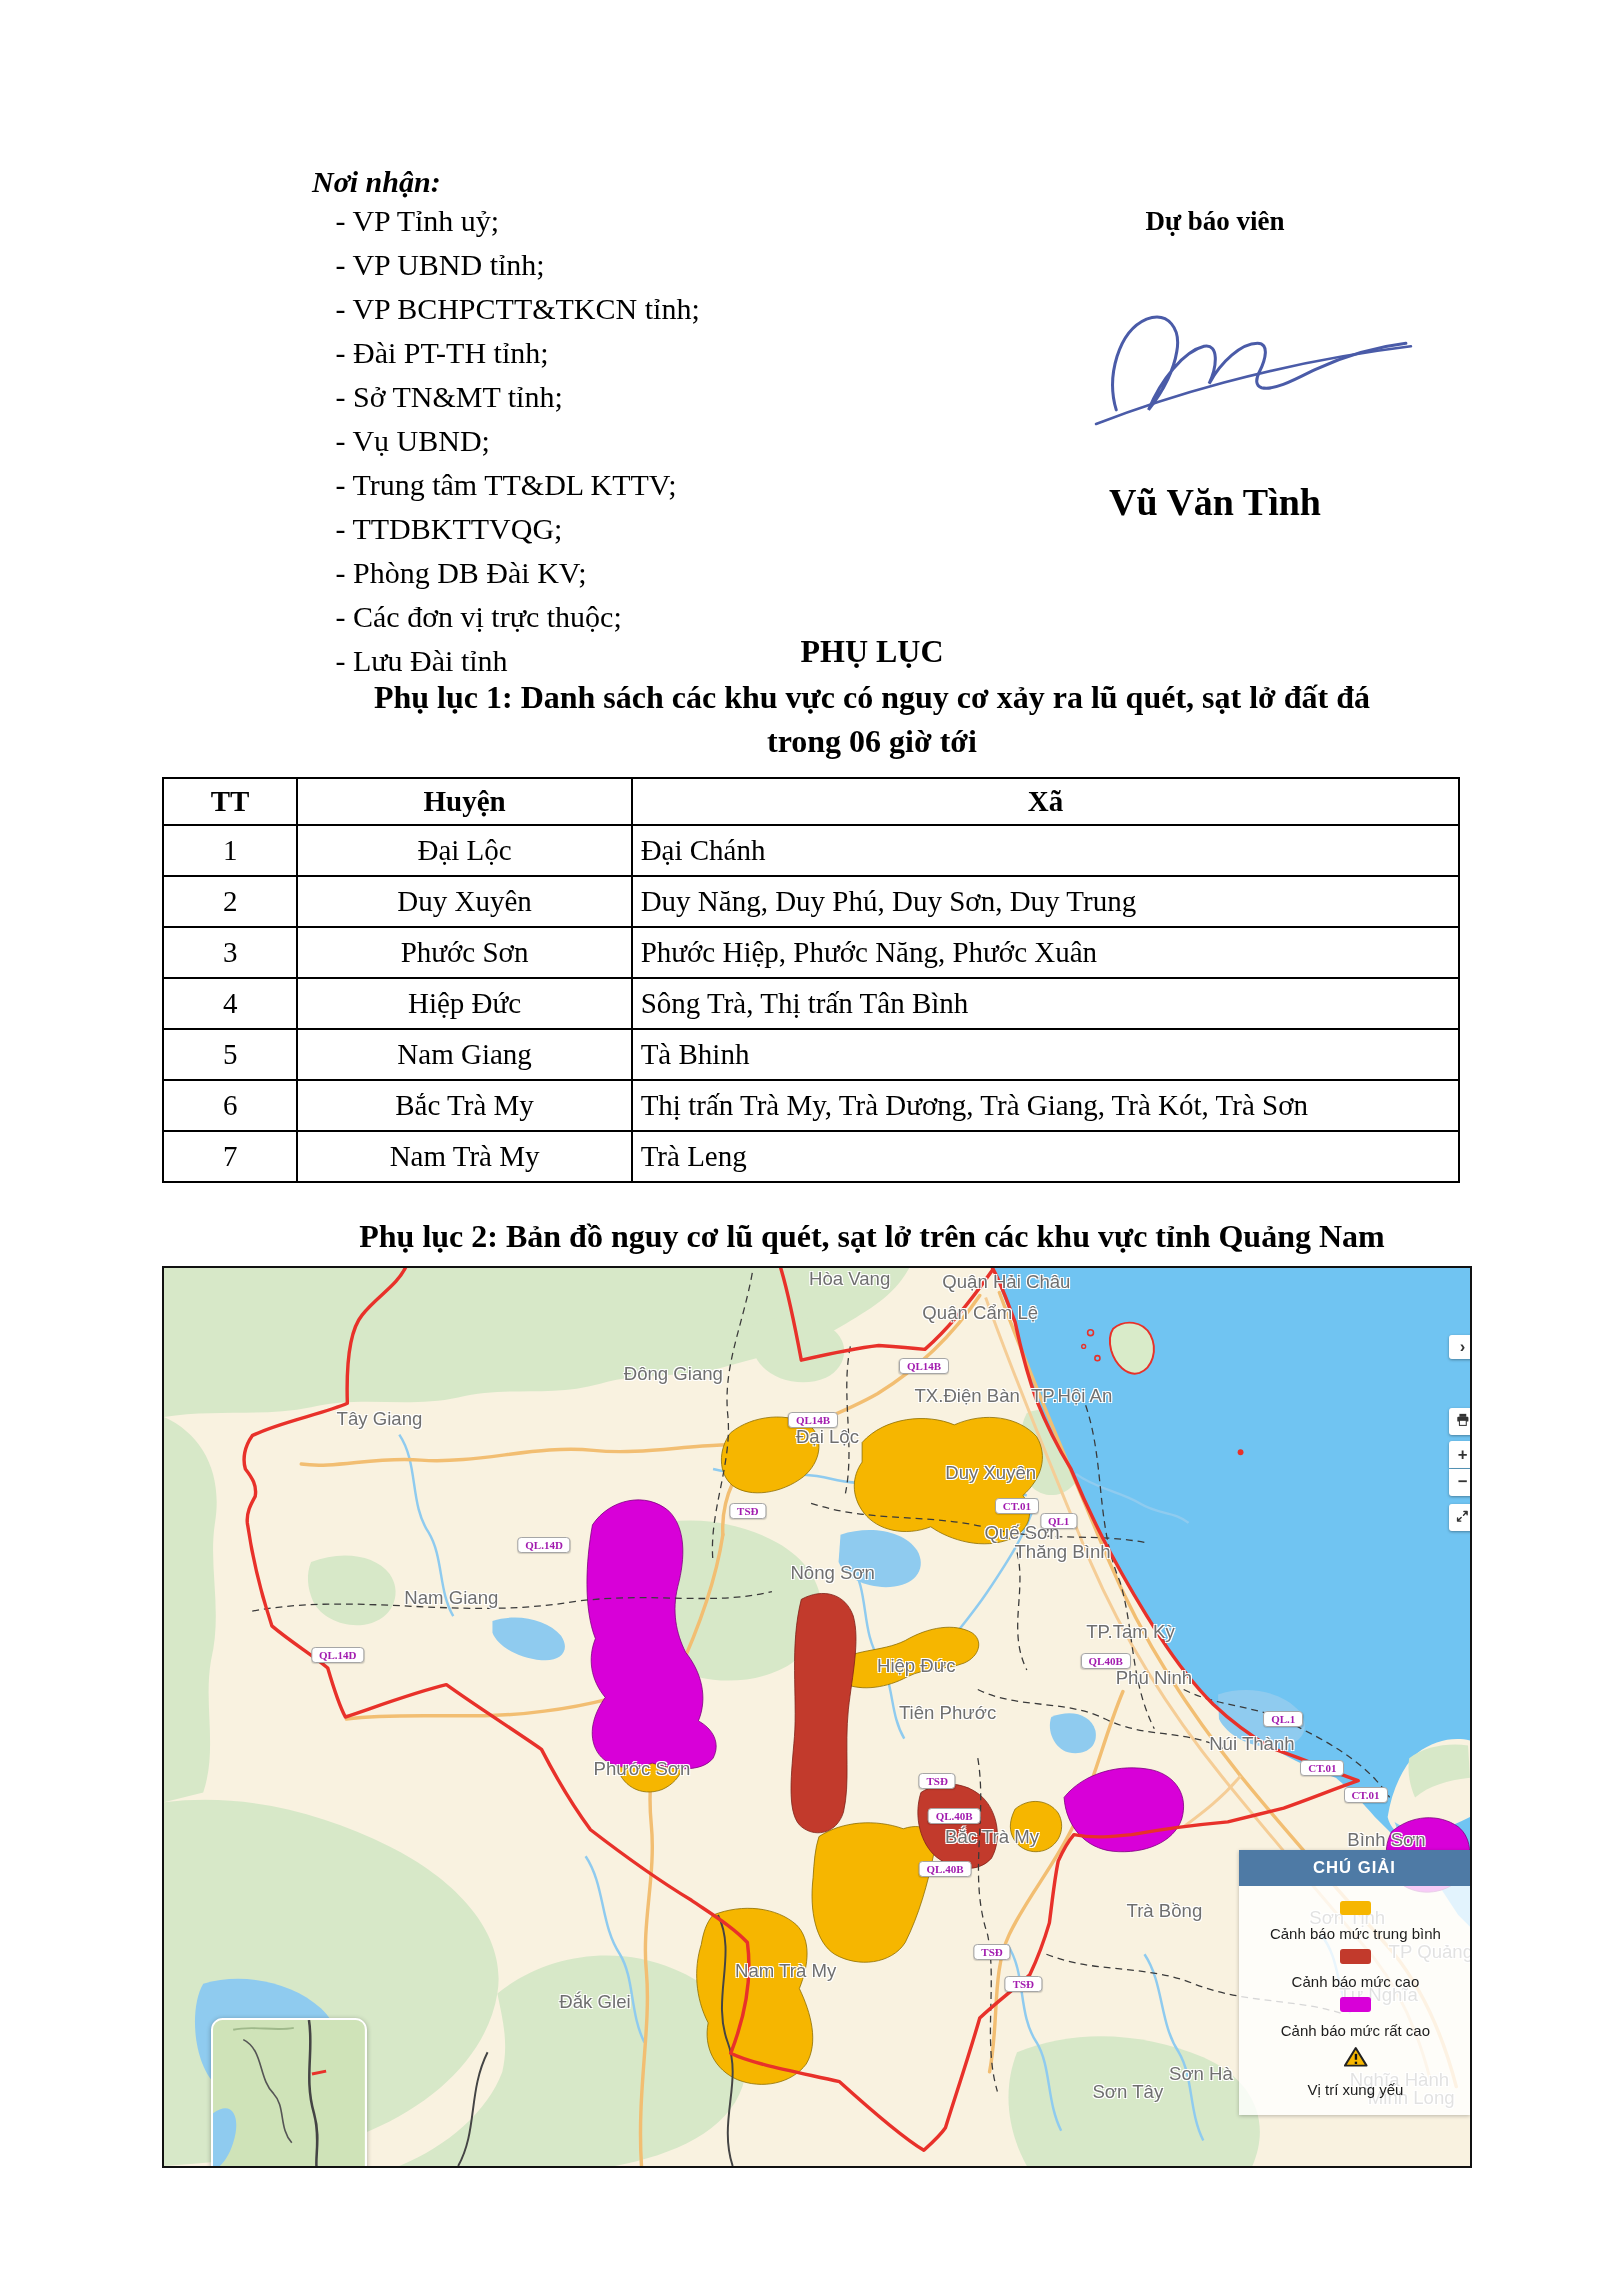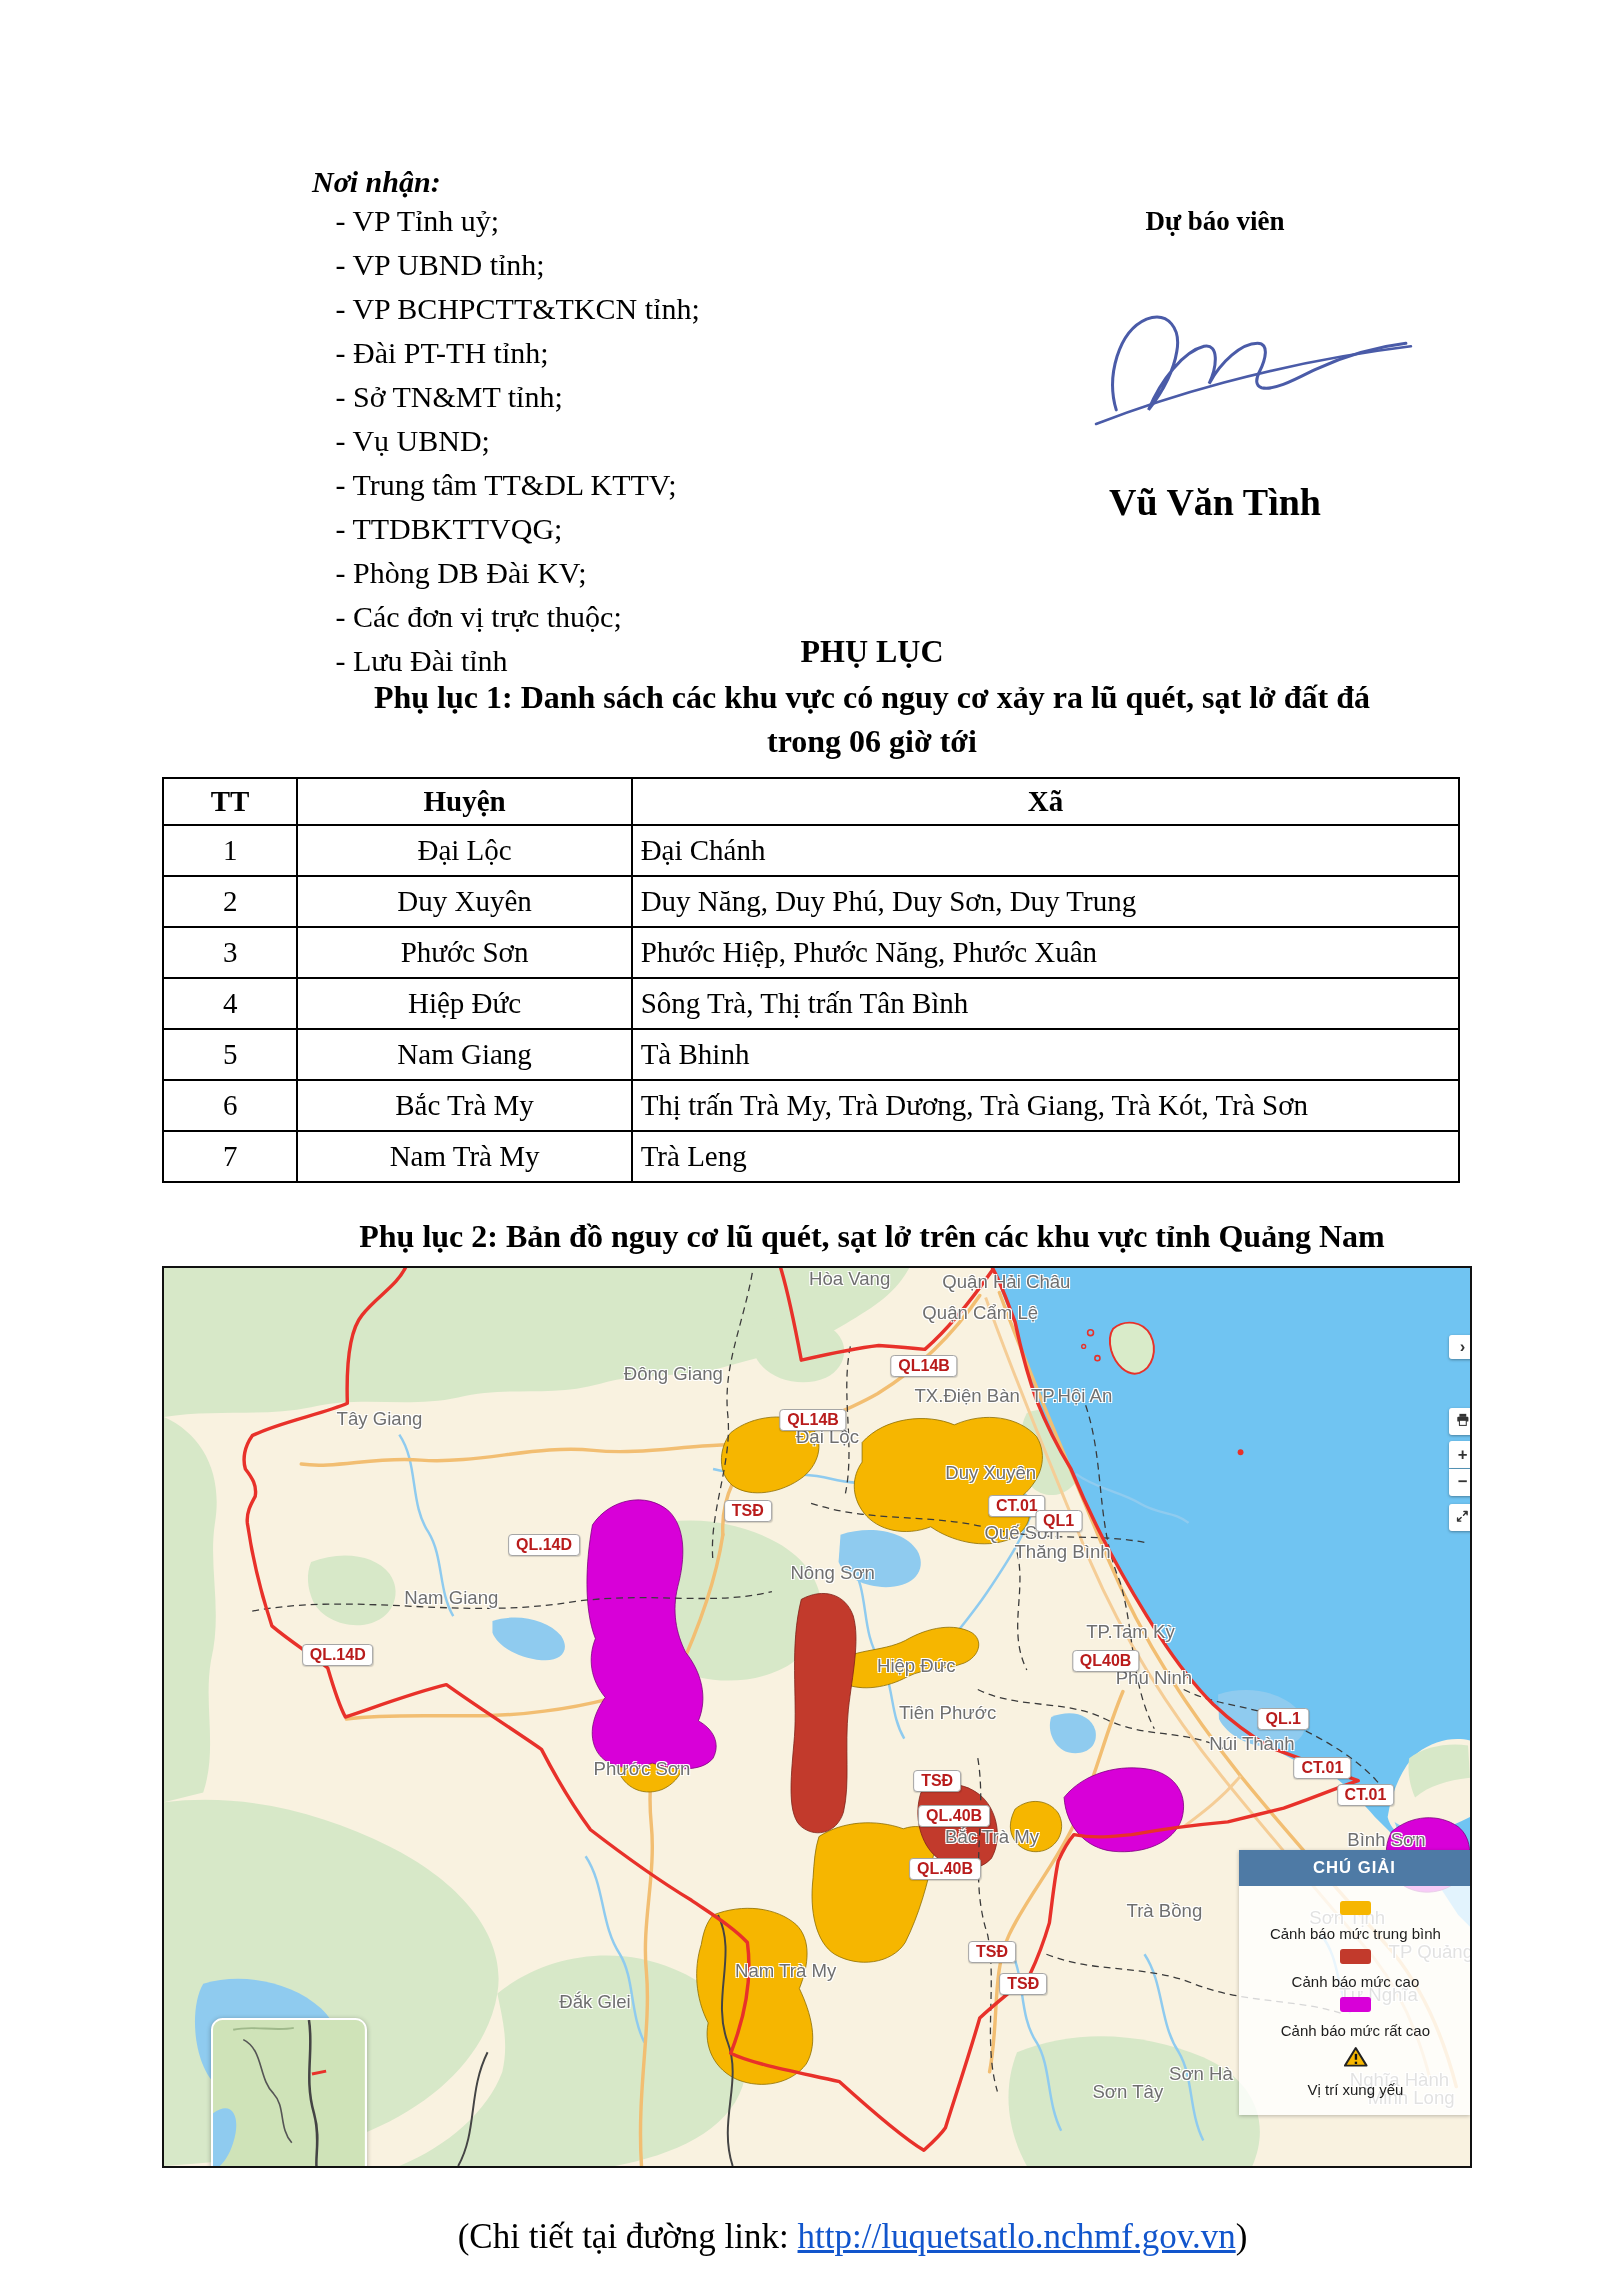--- a/index.html
+++ b/index.html
@@ -36,22 +36,22 @@
   td.col-huyen{text-align:center;width:324px;}
   td.col-xa{text-align:left;width:831px;padding-left:9.8px;}
 
   
   .map{position:absolute;left:162px;top:1266px;width:1306px;height:898px;border:2px solid #111;
        overflow:hidden;background:#F9F2E0;}
   .map svg.basemap{position:absolute;left:0;top:0;width:100%;height:100%;display:block;}
   .map-label{position:absolute;transform:translate(-50%,-50%);font-family:"Liberation Sans","DejaVu Sans",sans-serif;
              font-size:18.6px;color:#6F6F6F;white-space:nowrap;
              text-shadow:-1px -1px 0 #fff,1px -1px 0 #fff,-1px 1px 0 #fff,1px 1px 0 #fff;}
-  .road-shield{position:absolute;transform:translate(-50%,-50%);font-family:Liberation Sans, sans-serif;
-               font-size:16px;font-weight:bold;color:#b91c1c;background:#fff;border:1px solid #A6A6A6;
+  .road-shield{position:absolute;transform:translate(-50%,-50%);font-family:Liberation Serif, serif;
+               font-size:11px;font-weight:bold;color:#a21caf;background:#fff;border:1px solid #A6A6A6;
                border-radius:3.9px;padding:1px 6.9px;white-space:nowrap;box-shadow:0 1px 1px rgba(0,0,0,.15);}
 
   
   .legend{position:absolute;right:0;bottom:5.7%;width:17.7%;background:rgba(255,255,255,0.80);
           font-family:"Liberation Sans","DejaVu Sans",sans-serif;box-shadow:0 1px 3.9px rgba(0,0,0,.25);}
   .legend-header{background:#4E7AA5;color:#fff;font-weight:bold;font-size:16.7px;text-align:center;
                  padding:7.8px 0;letter-spacing:1px;}
   .legend-body{padding:7.8px 9.8px 9.8px 11.8px;}
   .legend-row{display:flex;align-items:center;gap:9.8px;margin:6.9px 0;flex-direction:column;}
   .legend-swatch{width:31px;height:14.7px;border-radius:2.9px;flex:0 0 auto;}
@@ -379,18 +379,15 @@
         <rect width="150" height="160" fill="#CFE3B8"></rect>
         <path d="M0,95 C20,80 28,100 20,125 C14,145 5,150 0,155 Z" fill="#8FCBEF"></path>
         <path d="M95,0 C100,30 90,60 100,95 C108,125 98,145 105,160" fill="none" stroke="#444" stroke-width="2.5"></path>
         <path d="M30,20 C50,30 45,60 60,75 C72,88 65,110 78,125" fill="none" stroke="#555" stroke-width="1.6"></path>
         <path d="M98,55 L112,52" stroke="#E8312A" stroke-width="3"></path>
         <path d="M20,10 C40,5 60,12 80,8" fill="none" stroke="#9fb98a" stroke-width="2"></path>
       </svg>
     </div>
   </div>
 
-  <div class="footer">
-    <span>(Chi tiết tại đường link: </span><a href="#">http://luquetsatlo.nchmf.gov.vn</a><span>)</span>
-  </div>
 
 </div>
 
 
 </body></html>

